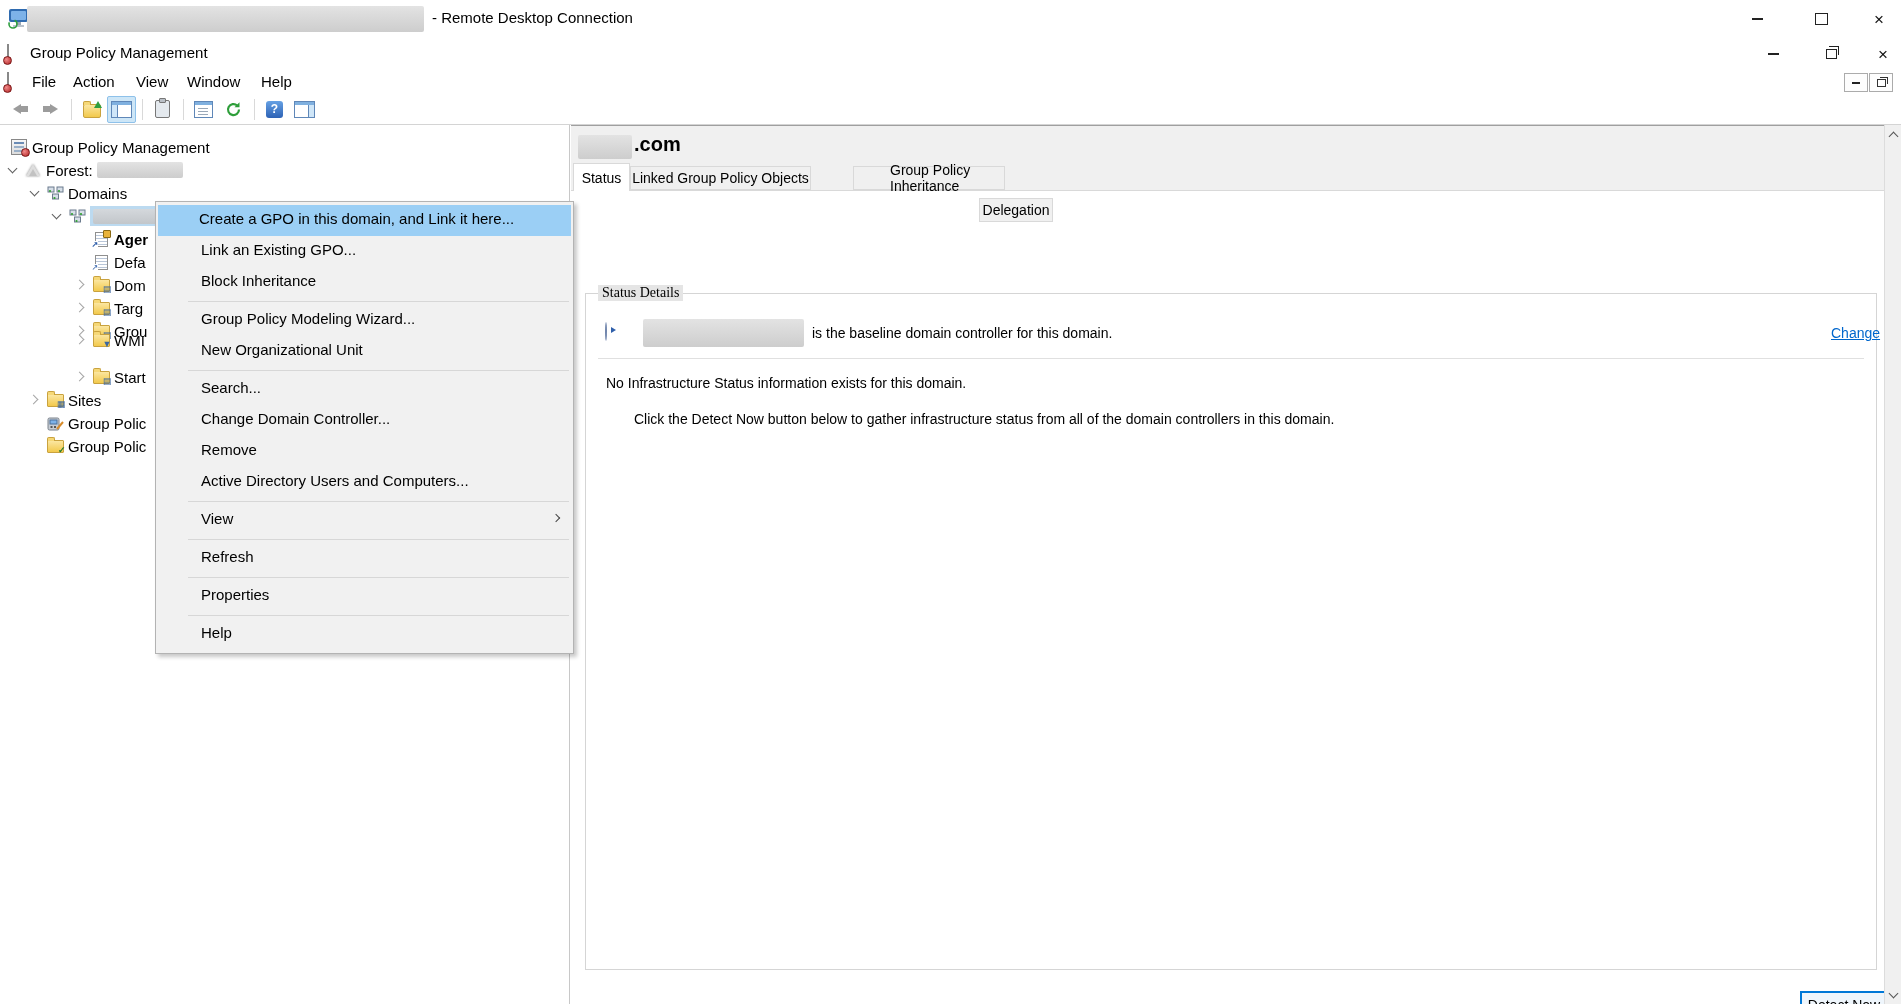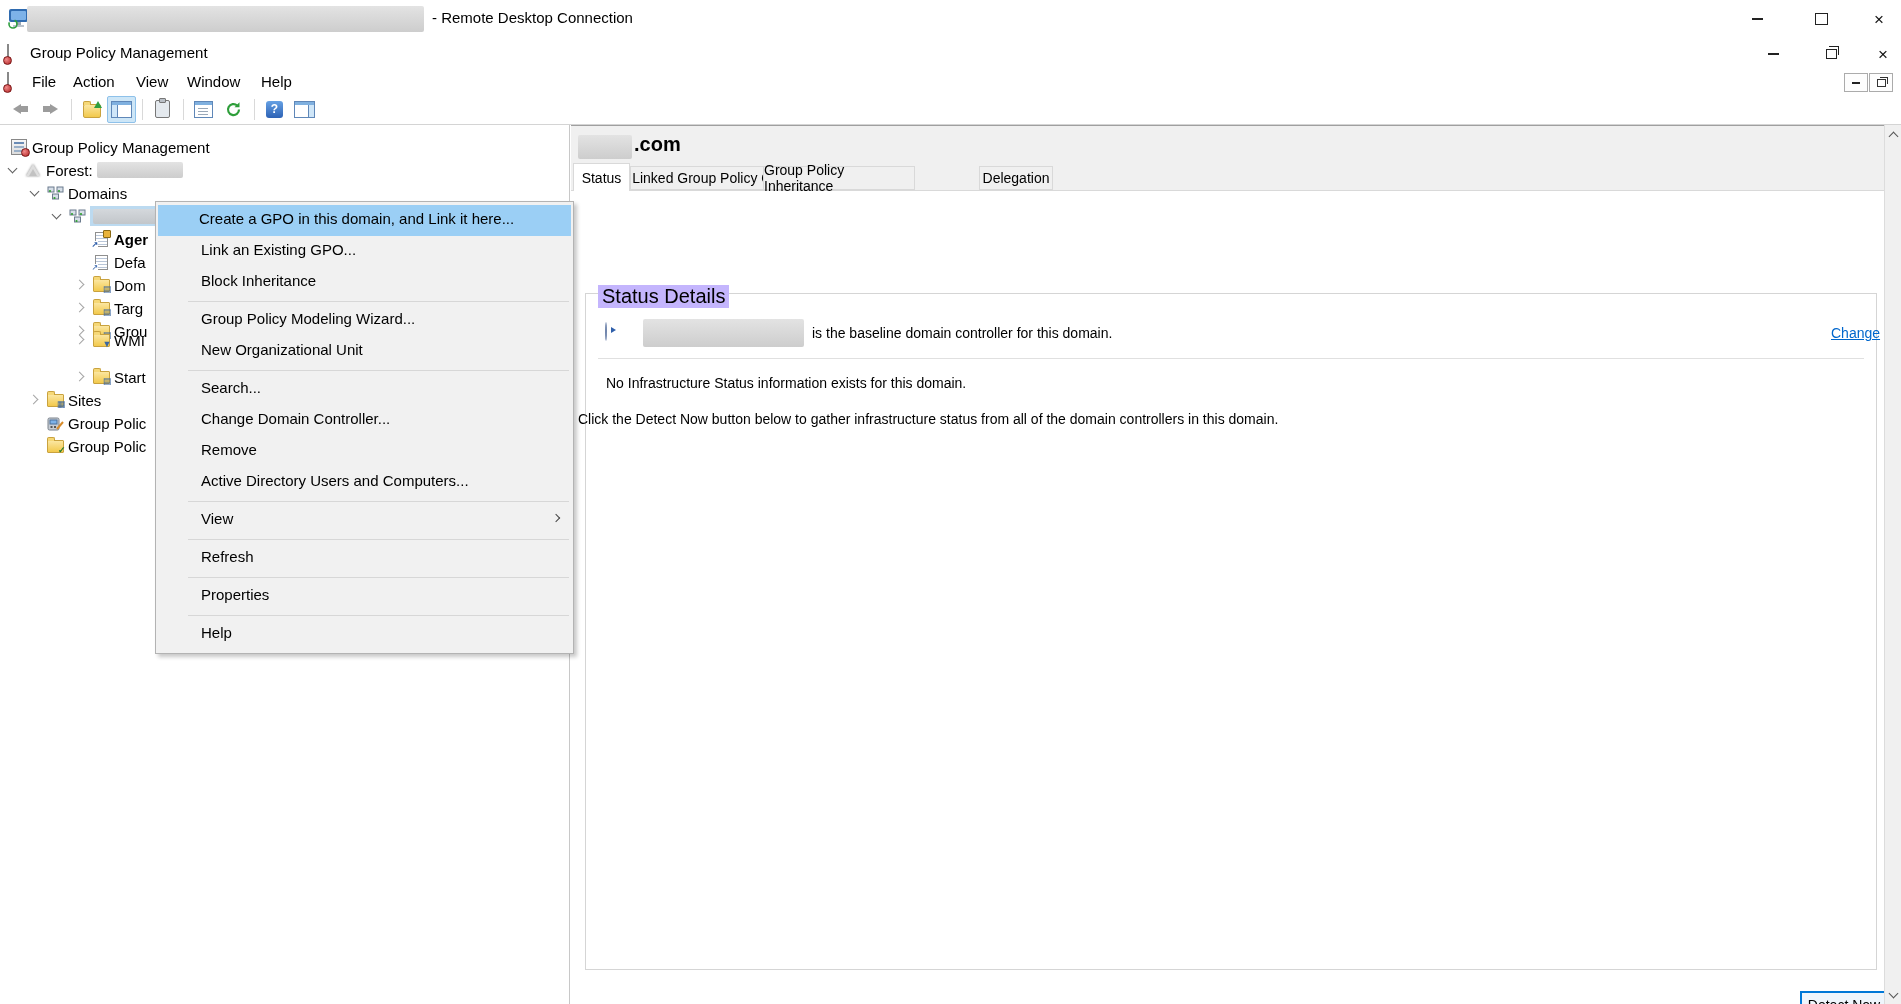--- a/index.html
+++ b/index.html
@@ -95,21 +95,21 @@
   .rheader{position:absolute;left:571px;top:125px;width:1313px;height:38px;background:#f0f0f0;border-top:1px solid #9f9f9f;box-sizing:border-box;}
   .rheader-title{position:absolute;left:63px;top:7px;font-size:20px;font-weight:bold;}
   .tabstrip-bg{position:absolute;left:571px;top:163px;width:1313px;height:27px;background:#f0f0f0;}
   .tab{position:absolute;height:24px;top:166px;background:#f0f0f0;border:1px solid #d9d9d9;box-sizing:border-box;
        font-size:14px;display:flex;align-items:center;justify-content:center;}
   .tab.active{top:163px;height:28px;background:#fff;border-bottom:none;z-index:3;}
   .content-bg{position:absolute;left:571px;top:190px;width:1313px;bottom:0;background:#fff;border-top:1px solid #d9d9d9;box-sizing:border-box;}
   .descbox{position:absolute;left:585px;top:205px;width:1292px;height:57px;border:1px solid #dcdcdc;background:#fff;box-sizing:border-box;}
   .descbox .txt{position:absolute;left:13px;top:11px;font-size:14px;}
   .groupbox{position:absolute;left:585px;top:293px;width:1292px;height:677px;border:1px solid #d5d5d5;box-sizing:border-box;}
-  .grouplabel{position:absolute;left:12px;top:-9px;background:#c4b5fd;padding:0 4px;font-size:20px;}
+  .grouplabel{position:absolute;left:12px;top:-9px;background:#e5e5e5;padding:0 4px;font-size:14px;font-family:Liberation Serif, serif;}
   .ic-expand{position:relative;width:15px;height:15px;border-radius:50%;border:1px solid #7186ad;background:#fff;}
   .ic-expand::before{content:"";position:absolute;left:5px;top:4px;border-top:3.5px solid transparent;border-bottom:3.5px solid transparent;border-left:5px solid #2f5faa;}
   .hline{position:absolute;height:1px;background:#e0e0e0;}
   .change-link{font-size:14px;color:#0066cc;text-decoration:underline;}
   .detect-btn{position:absolute;left:1800px;top:991px;width:88px;height:30px;background:#eff6fc;border:2px solid #0078d7;box-sizing:border-box;font-size:14px;display:flex;align-items:flex-start;justify-content:center;padding-top:4px;}
 
   
   .scrollbar{position:absolute;left:1884px;top:125px;width:17px;bottom:0;background:#f0f0f0;border-left:1px solid #dcdcdc;box-sizing:border-box;}
   .sb-btn{position:absolute;left:0;width:16px;height:17px;display:flex;align-items:center;justify-content:center;}
   .sb-chev{position:relative;width:10px;height:10px;}
@@ -339,37 +339,37 @@
   <div class="rheader">
     <span class="redact abs" style="left:7px;top:9px;width:54px;height:24px;"></span>
     <span class="rheader-title txt">.com</span>
   </div>
 
   <div class="tabstrip-bg"></div>
   <div class="content-bg"></div>
 
   <div class="tab active" style="left:573px;width:57px;">Status</div>
   <div class="tab" style="left:630px;width:181px;">Linked Group Policy Objects</div>
-  <div class="tab" style="left:763px;width:152px;">Group Policy Inheritance</div>
-  <div class="tab" style="left:979px;width:74px;">Delegation</div>
+  <div class="tab" style="left:853px;width:152px;padding-left:36px;">Group Policy Inheritance</div>
+  <div class="tab" style="left:979px;width:74px;margin-top:32px;">Delegation</div>
 
 
   <div class="groupbox">
     <span class="grouplabel txt">Status Details</span>
   </div>
 
   <span class="abs" style="left:605px;top:323px;"><span class="ic-expand"></span></span>
   <span class="redact abs" style="left:643px;top:319px;width:161px;height:28px;"></span>
   <span class="abs txt" style="left:812px;top:325px;font-size:14px;">is the baseline domain controller for this domain.</span>
   <span class="abs txt change-link" style="left:1831px;top:325px;">Change</span>
 
   <div class="hline" style="left:598px;top:358px;width:1266px;"></div>
 
   <span class="abs txt" style="left:606px;top:375px;font-size:14px;">No Infrastructure Status information exists for this domain.</span>
-  <span class="abs txt" style="left:578px;top:411px;font-size:14px;">Click the Detect Now button below to gather infrastructure status from all of the domain controllers in this domain.</span>
+  <span class="abs txt" style="left:634px;top:411px;font-size:14px;">Click the Detect Now button below to gather infrastructure status from all of the domain controllers in this domain.</span>
 
   <div class="detect-btn">Detect Now</div>
 
   <div class="scrollbar">
     <span class="sb-btn" style="top:1px;">
         <span class="sb-chev up"></span>
       </span>
     <span class="sb-btn" style="bottom:1px;">
         <span class="sb-chev down"></span>
       </span>

